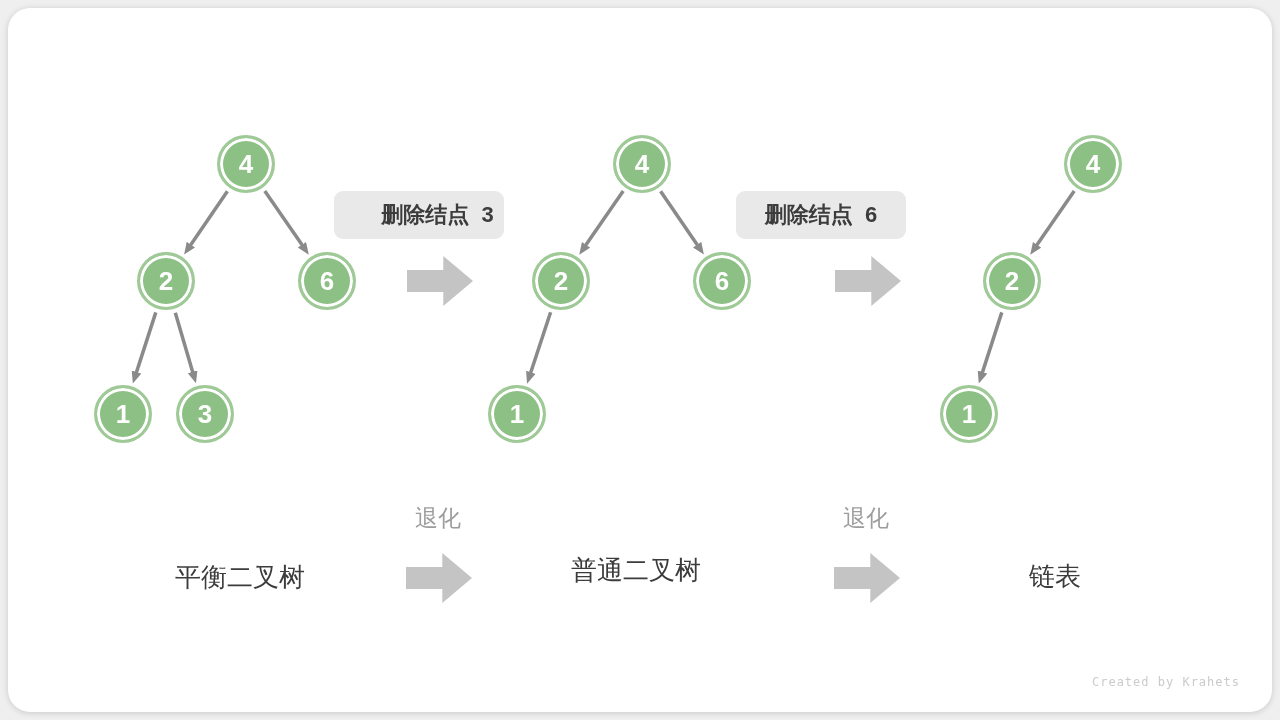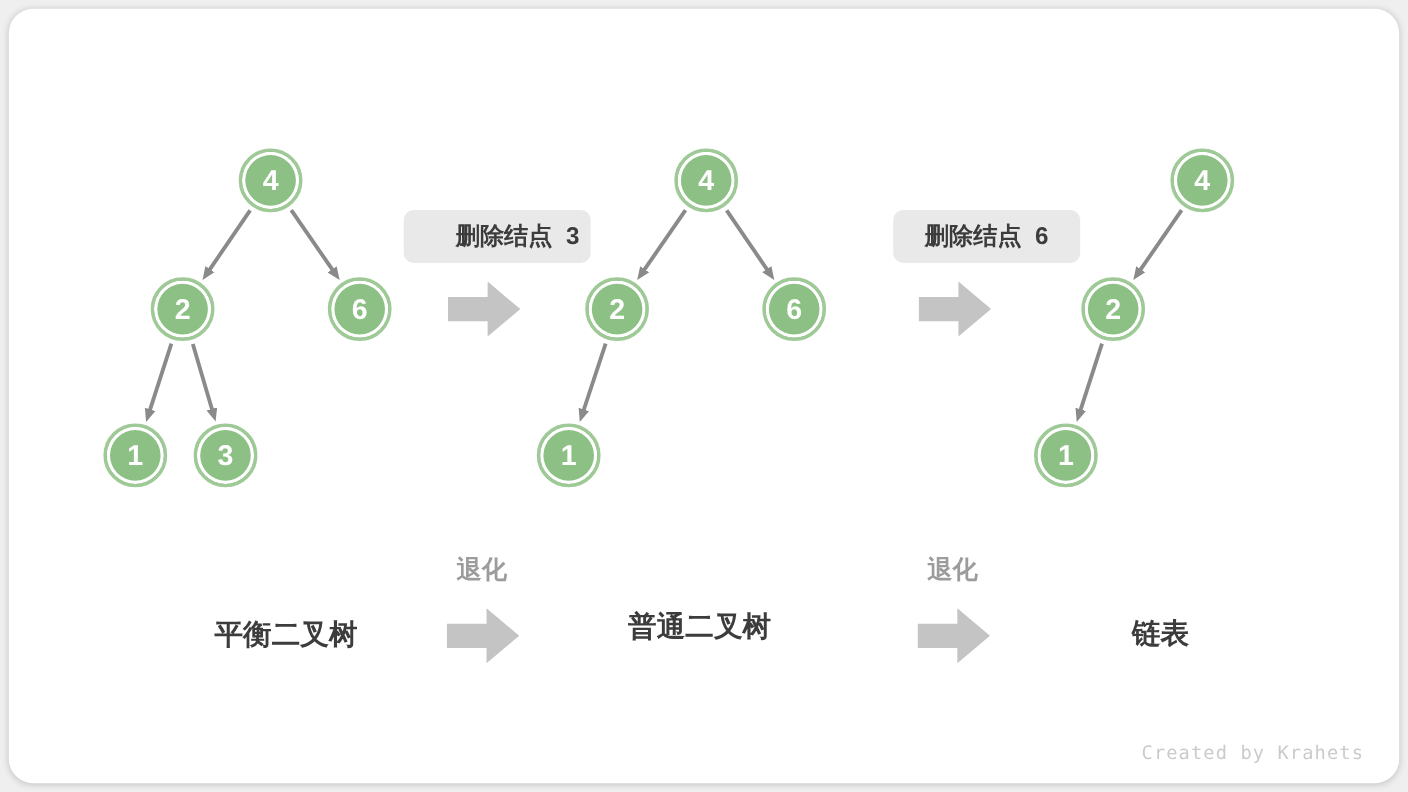--- a/index.html
+++ b/index.html
@@ -70,33 +70,33 @@
   .block-arrow {
     position: absolute;
     width: 66px; height: 50px;
     background: var(--block-arrow);
     clip-path: polygon(0 28%, 55% 28%, 55% 0, 100% 50%, 55% 100%, 55% 72%, 0 72%);
   }
   .caption {
     position: absolute;
     transform: translate(-50%, -50%);
     font-size: 26px;
-    font-weight: bold;
+    font-weight: normal;
     color: var(--text-dark);
     white-space: nowrap;
   }
   .caption.gray {
     font-size: 23px;
     color: var(--text-gray);
   }
   .watermark {
     position: absolute;
     right: 40px; top: 675px;
     font-family: "DejaVu Sans Mono", "Liberation Mono", monospace;
-    font-size: 17px;
+    font-size: 12px;
     letter-spacing: 1px;
     color: var(--watermark);
   }
 </style>
 </head>
 <body>
 
 <div class="canvas">
   <div class="card"></div>
 
@@ -125,27 +125,27 @@
 
   <div class="node" style="left:613px; top:135px;">4</div>
   <div class="node" style="left:532px; top:252px;">2</div>
   <div class="node" style="left:693px; top:252px;">6</div>
   <div class="node" style="left:488px; top:385px;">1</div>
 
   <div class="node" style="left:1064px; top:135px;">4</div>
   <div class="node" style="left:983px;  top:252px;">2</div>
   <div class="node" style="left:940px;  top:385px;">1</div>
 
-  <div class="op-box" style="left:367px; top:191px;padding-left:37px;">删除结点  3</div>
-  <div class="op-box" style="left:812px; top:191px;">删除结点  6</div>
+  <div class="op-box" style="left:334px; top:191px;padding-left:37px;">删除结点  3</div>
+  <div class="op-box" style="left:736px; top:191px;">删除结点  6</div>
 
   <div class="block-arrow" style="left:407px; top:256px;"></div>
   <div class="block-arrow" style="left:835px; top:256px;"></div>
 
-  <div class="caption" style="left:260px; top:577px;">平衡二叉树</div>
+  <div class="caption" style="left:240px; top:577px;">平衡二叉树</div>
   <div class="caption gray" style="left:438px; top:518px;">退化</div>
   <div class="block-arrow" style="left:406px; top:553px;"></div>
   <div class="caption" style="left:636px; top:570px;">普通二叉树</div>
   <div class="caption gray" style="left:866px; top:518px;">退化</div>
   <div class="block-arrow" style="left:834px; top:553px;"></div>
   <div class="caption" style="left:1055px; top:576px;">链表</div>
 
   <div class="watermark">Created by Krahets</div>
 </div>
 

